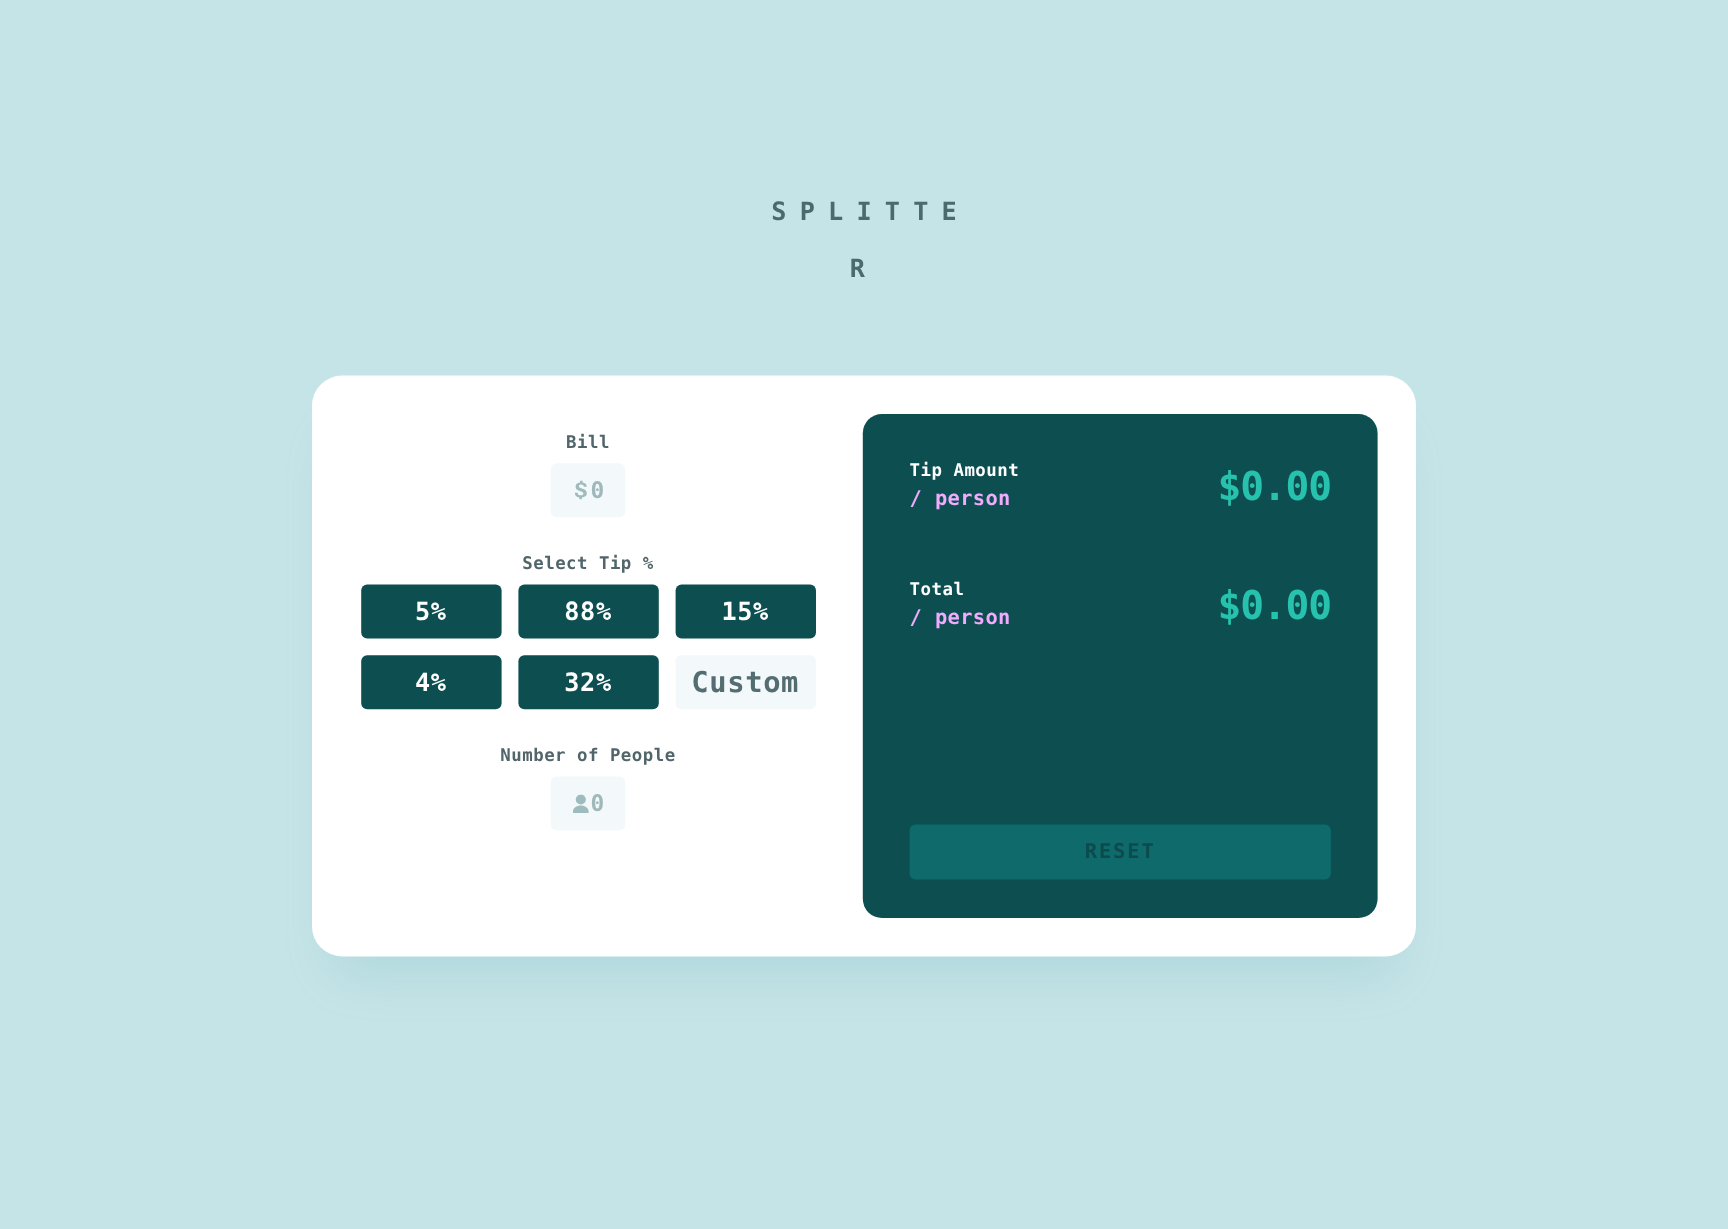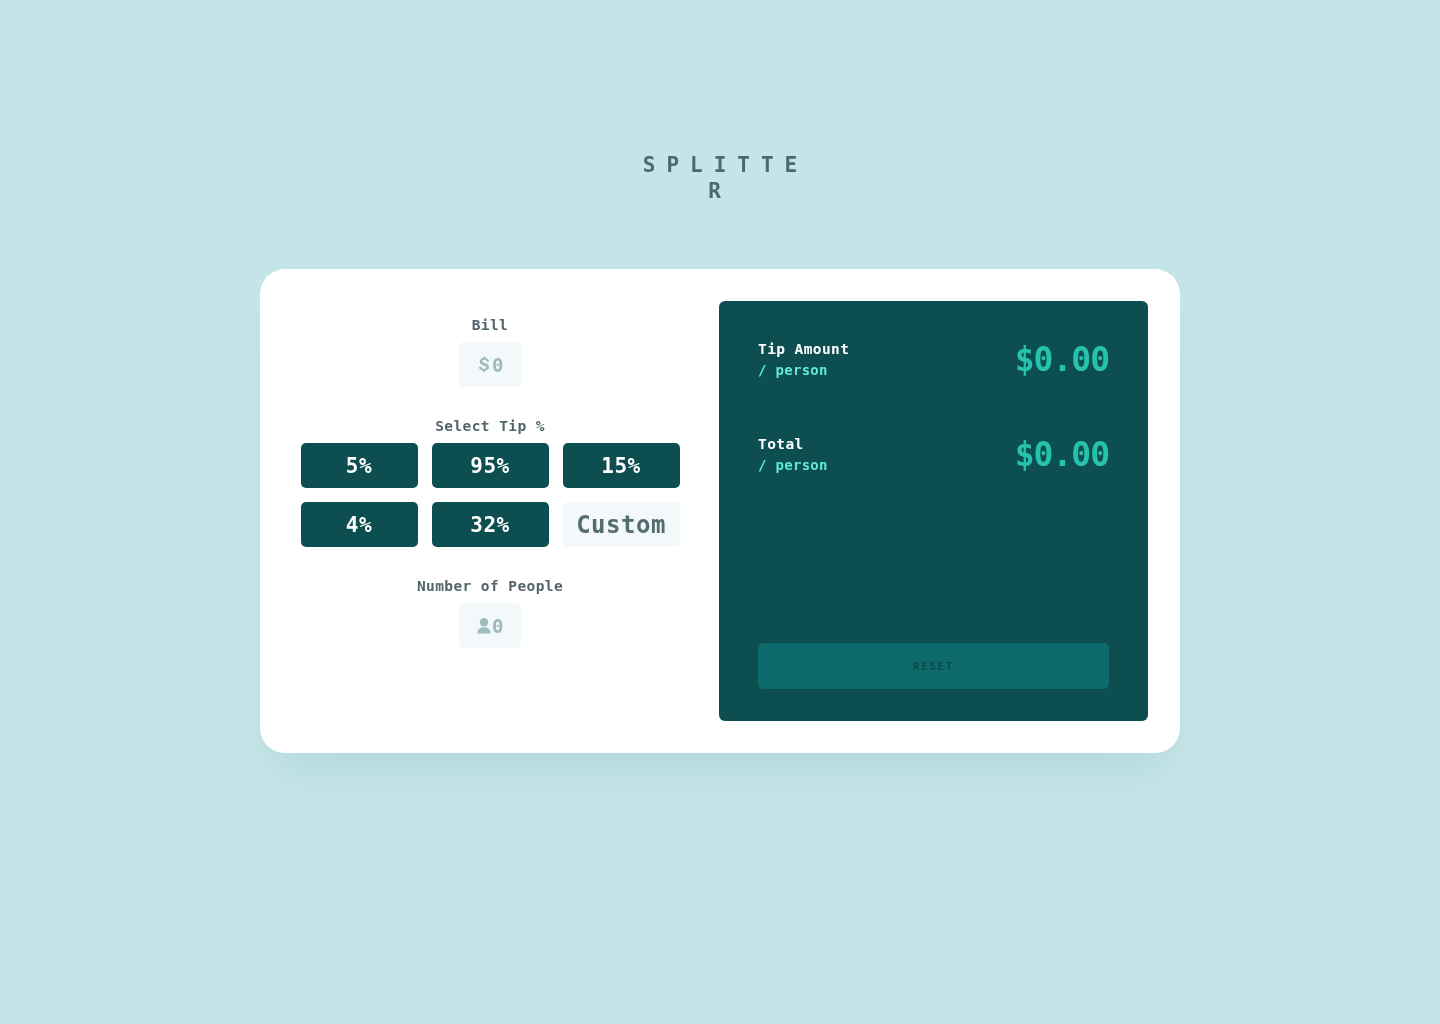--- a/index.html
+++ b/index.html
@@ -19,21 +19,21 @@
   }
 
   
   .app-title {
     margin-top: 152px;
     width: 180px;
     text-align: center;
     font-size: 21px;
     font-weight: 700;
     letter-spacing: 11px;
-    line-height: 26px;
+    line-height: 48px;
     color: #4a6b6d;
     text-indent: 11px;
     word-break: break-all;
     white-space: normal;
   }
 
   
   .card {
     margin-top: 65px;
     width: 920px;
@@ -120,21 +120,21 @@
   .tip-btn.custom {
     background: #f3f8fa;
     color: #546d70;
     font-size: 24px;
   }
 
   
   .results-panel {
     flex: 1;
     background: #0d4e50;
-    border-radius: 6px;
+    border-radius: 16px;
     padding: 40px 39px 32px 39px;
     display: flex;
     flex-direction: column;
   }
 
   .result-row {
     display: flex;
     align-items: center;
     justify-content: space-between;
   }
@@ -143,44 +143,44 @@
   .result-labels { display: flex; flex-direction: column; }
 
   .result-title {
     font-size: 14.5px;
     font-weight: 700;
     color: #ffffff;
     letter-spacing: 0.4px;
   }
 
   .result-sub {
-    font-size: 14px;
-    font-weight: 700;
-    color: #5eead4;
+    font-size: 17px;
+    font-weight: 700;
+    color: #f0abfc;
     letter-spacing: 0.3px;
     margin-top: 5px;
   }
 
   .result-amount {
     font-size: 33px;
     font-weight: 700;
     color: #26c2ad;
     letter-spacing: -1px;
     line-height: 1;
   }
 
   .reset-btn {
     margin-top: auto;
     height: 46px;
     border: none;
     border-radius: 5px;
     background: #0f6b6b;
     color: #0c4a4c;
     font-family: "DejaVu Sans Mono", "Liberation Mono", monospace;
-    font-size: 11px;
+    font-size: 17px;
     font-weight: 700;
     letter-spacing: 1.6px;
     cursor: default;
   }
 </style>
 </head>
 <body>
 
 <div class="app-title">SPLITTER</div>
 
@@ -196,21 +196,21 @@
         </svg>
       </span>
       <span class="input-value">0</span>
     </div>
 
     <div class="section-gap-1"></div>
 
     <div class="field-label">Select Tip %</div>
     <div class="tip-grid">
       <button class="tip-btn">5%</button>
-      <button class="tip-btn">95%</button>
+      <button class="tip-btn">88%</button>
       <button class="tip-btn">15%</button>
       <button class="tip-btn">4%</button>
       <button class="tip-btn">32%</button>
       <button class="tip-btn custom">Custom</button>
     </div>
 
     <div class="section-gap-2"></div>
 
     <div class="field-label">Number of People</div>
     <div class="input-wrap">

